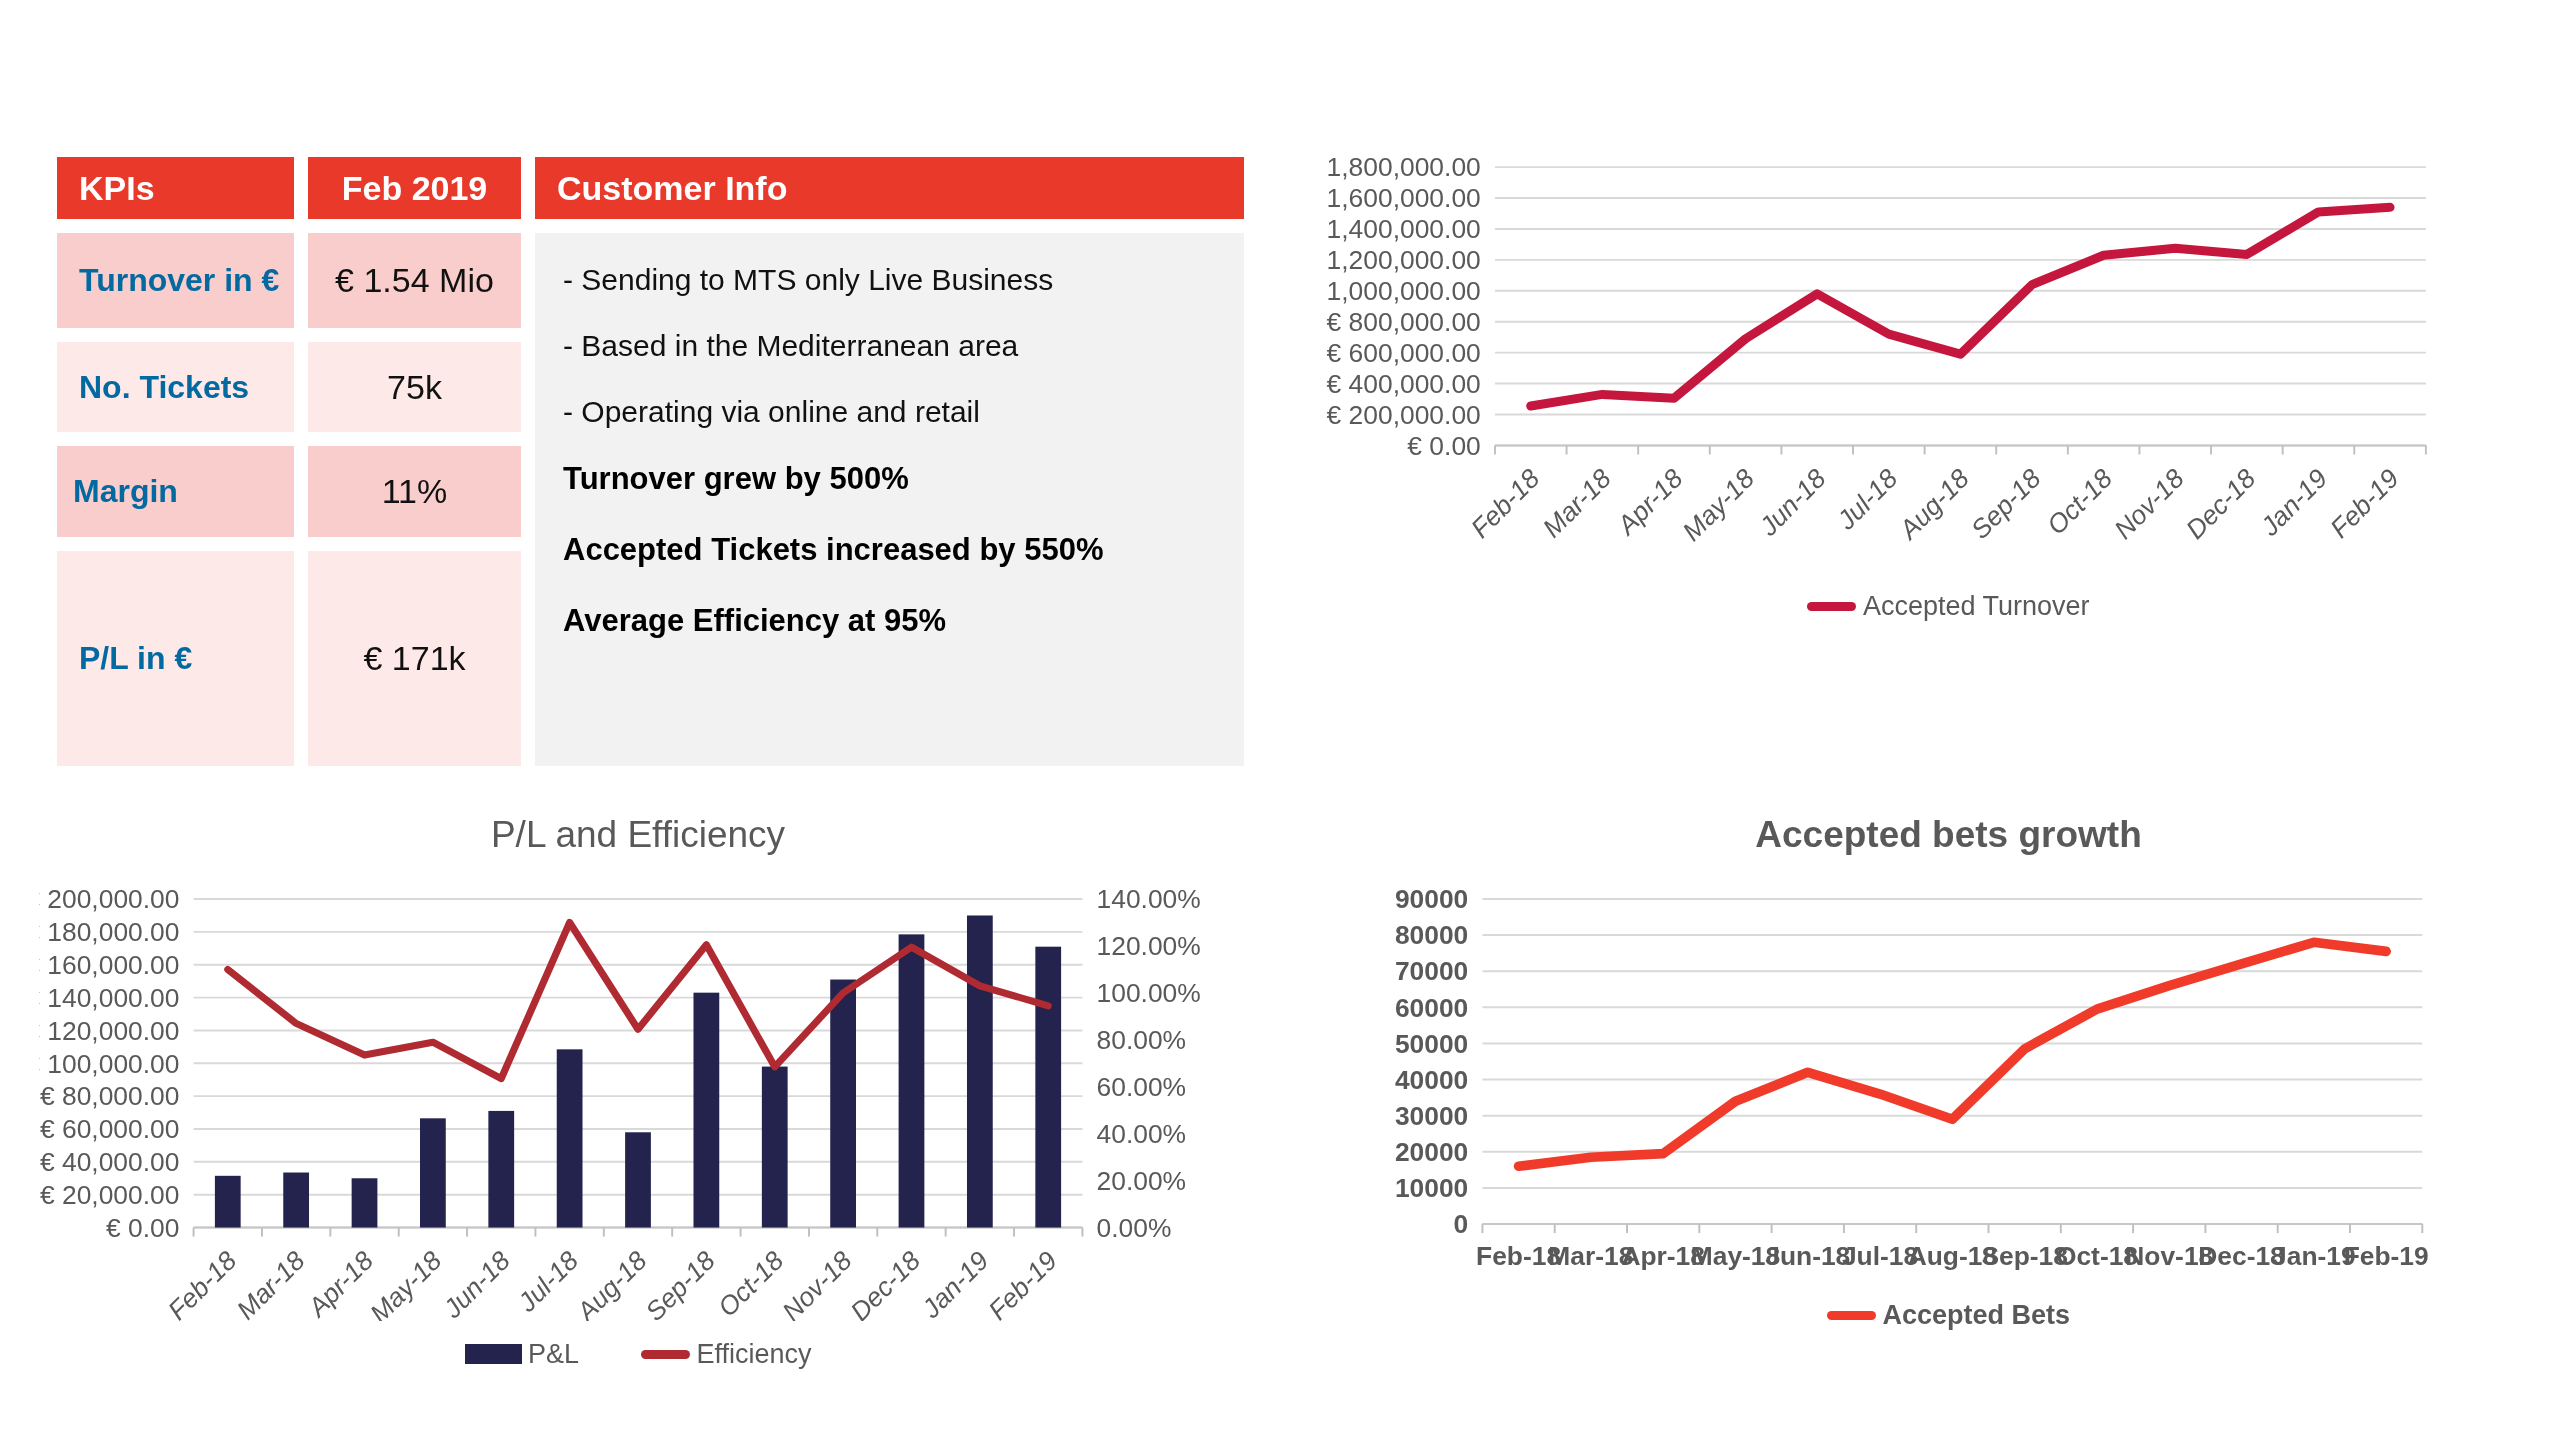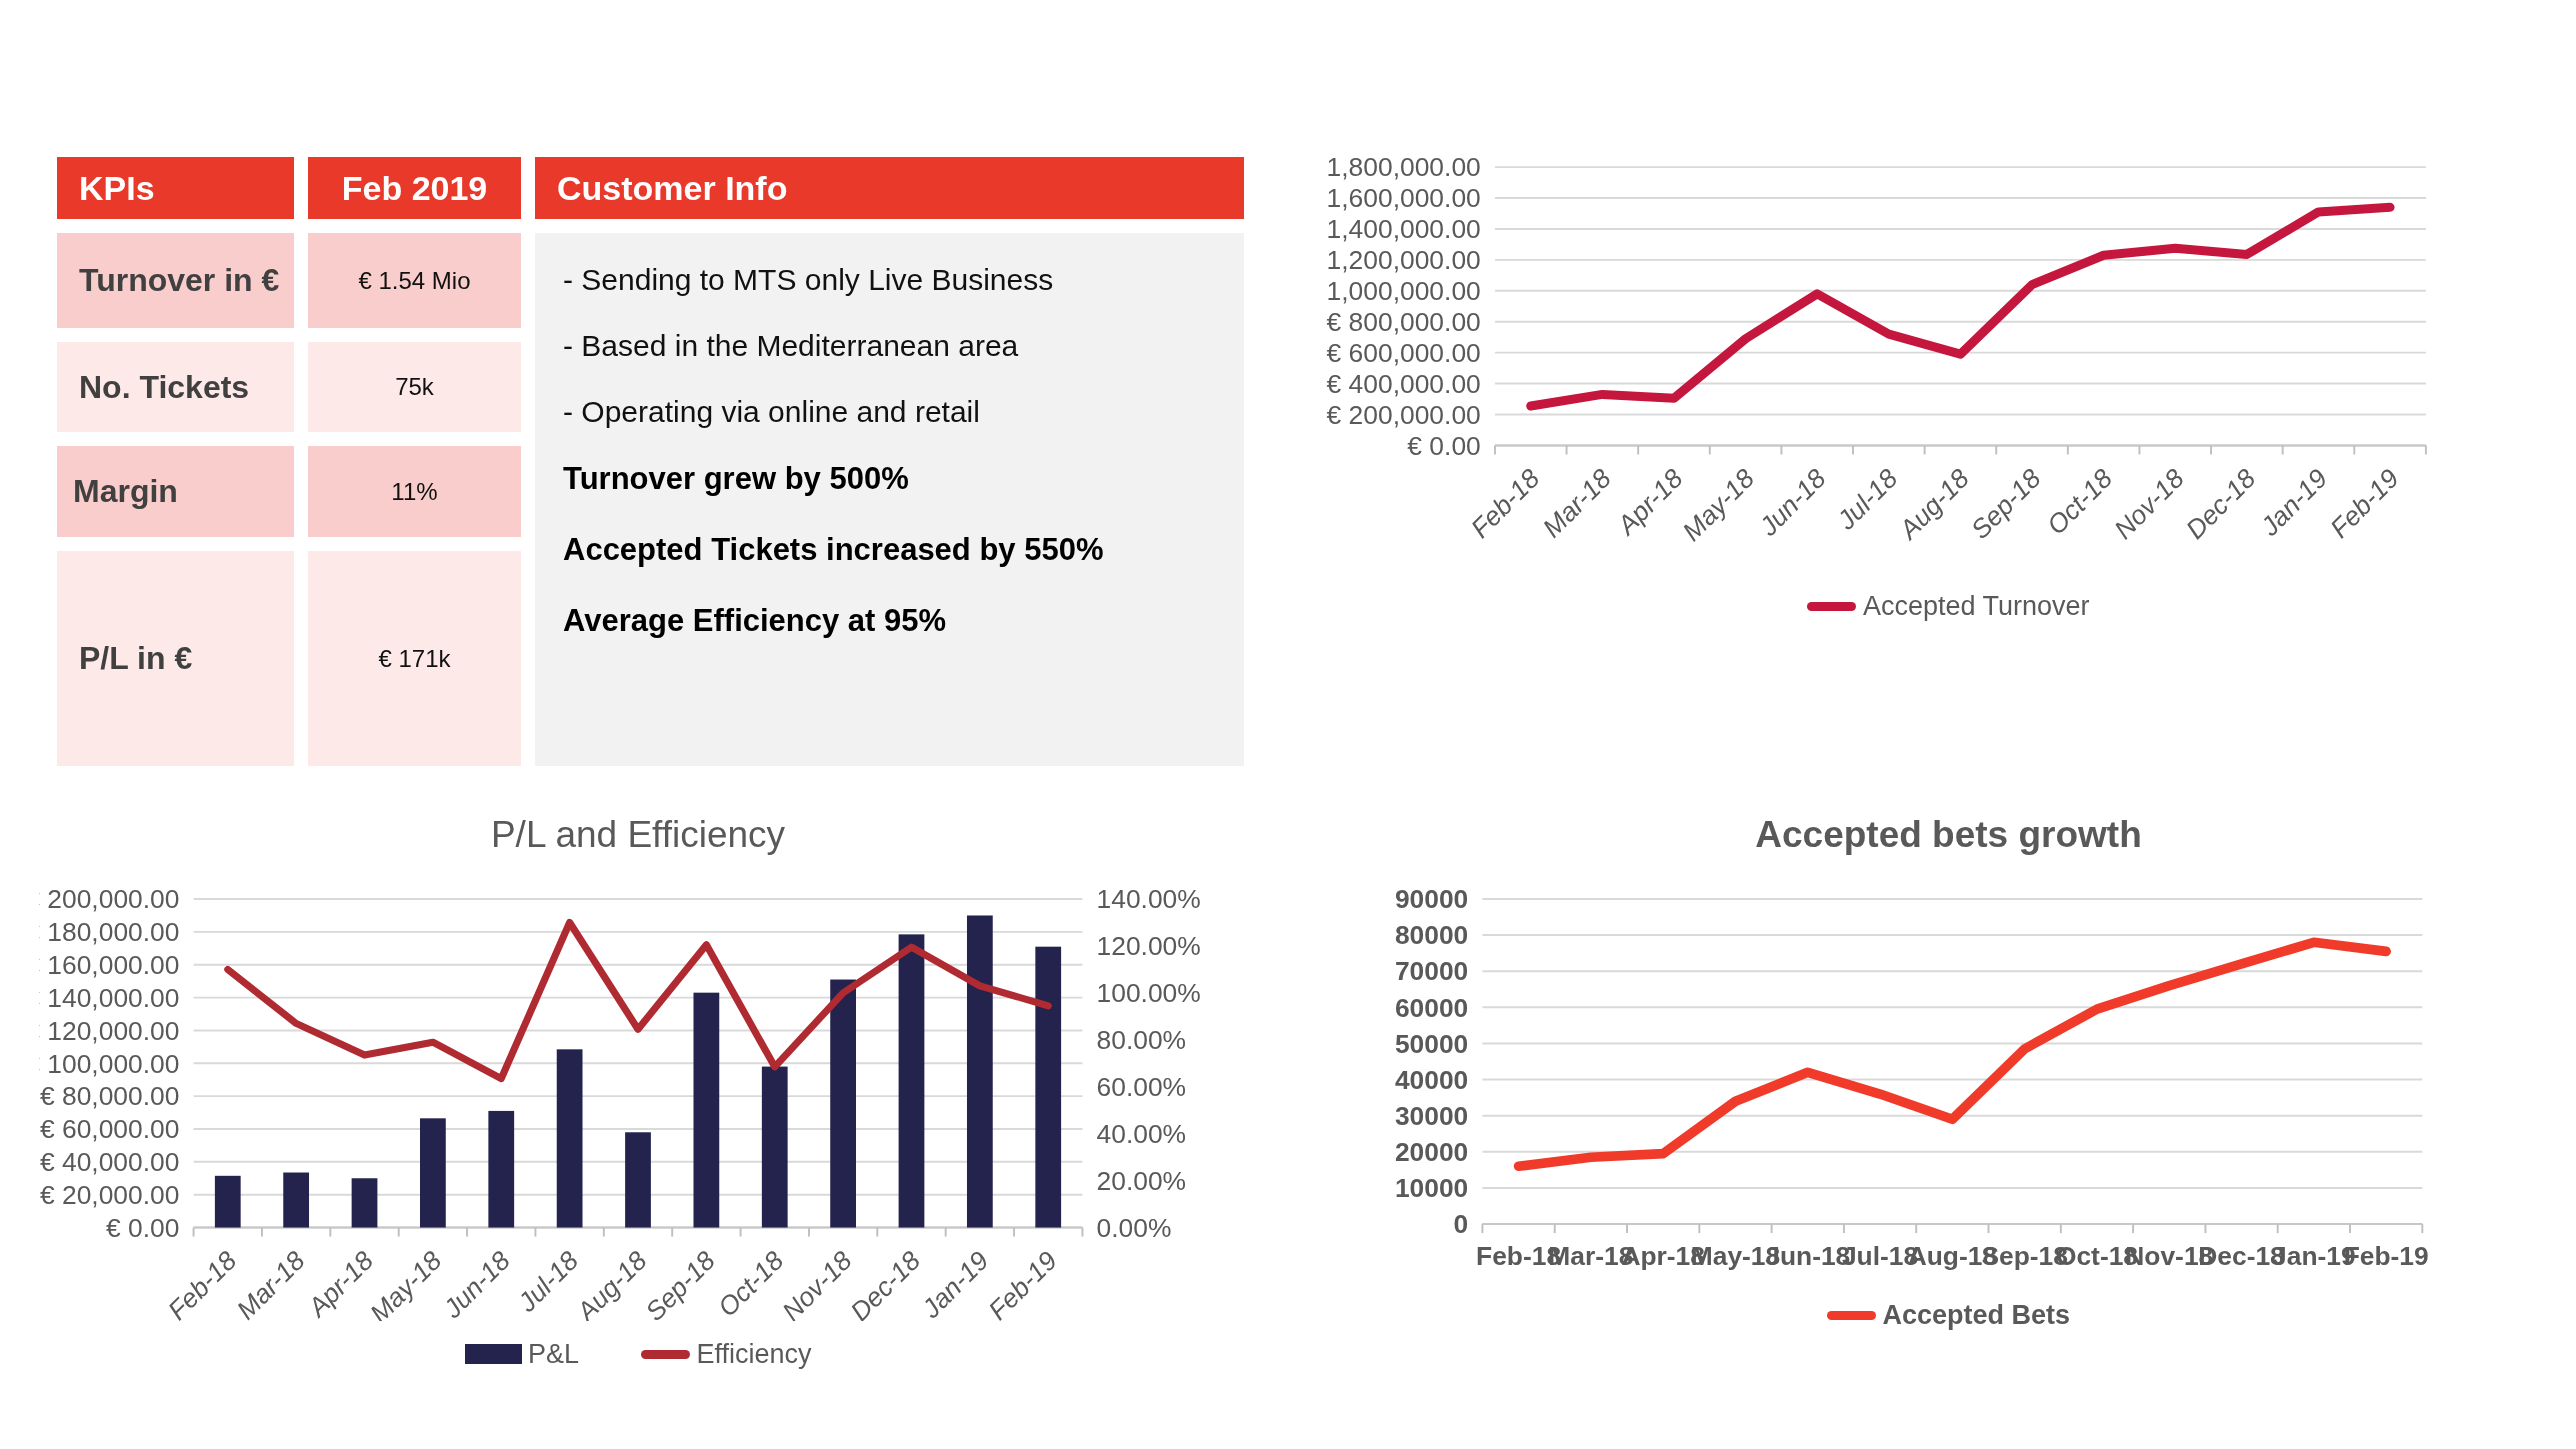--- a/index.html
+++ b/index.html
@@ -8,23 +8,23 @@
   .canvas{position:relative;width:2576px;height:1450px;background:#ffffff;}
 
   
   .kpi-table{position:absolute;left:57px;top:157px;width:1169px;
              display:grid;grid-template-columns:237px 213px 709px;
              grid-template-rows:62px 95px 90px 91px 215px;gap:14px;}
   .th{background:#E8392B;color:#ffffff;font-weight:bold;font-size:34px;
       display:flex;align-items:center;}
   .th.pad{padding-left:22px;}
   .th.center{justify-content:center;}
-  .cell-label{font-weight:bold;font-size:32px;color:#404040;
+  .cell-label{font-weight:bold;font-size:32px;color:#0369a1;
       display:flex;align-items:center;padding-left:22px;}
-  .cell-value{font-size:24px;color:#111;display:flex;align-items:center;justify-content:center;}
+  .cell-value{font-size:34px;color:#111;display:flex;align-items:center;justify-content:center;}
   .pink-a{background:#F9CDCB;}
   .pink-b{background:#FDE9E8;}
   .info-panel{background:#F2F2F2;grid-column:3;grid-row:2 / span 4;
       padding:30px 26px 0 28px;}
   .info-bullet{font-size:30px;color:#111;margin-bottom:32px;}
   .info-highlight{font-size:31px;color:#000;font-weight:bold;margin-bottom:35px;}
 
   
   .chart{position:absolute;}
   .chart-title{height:71px;line-height:71px;text-align:center;

